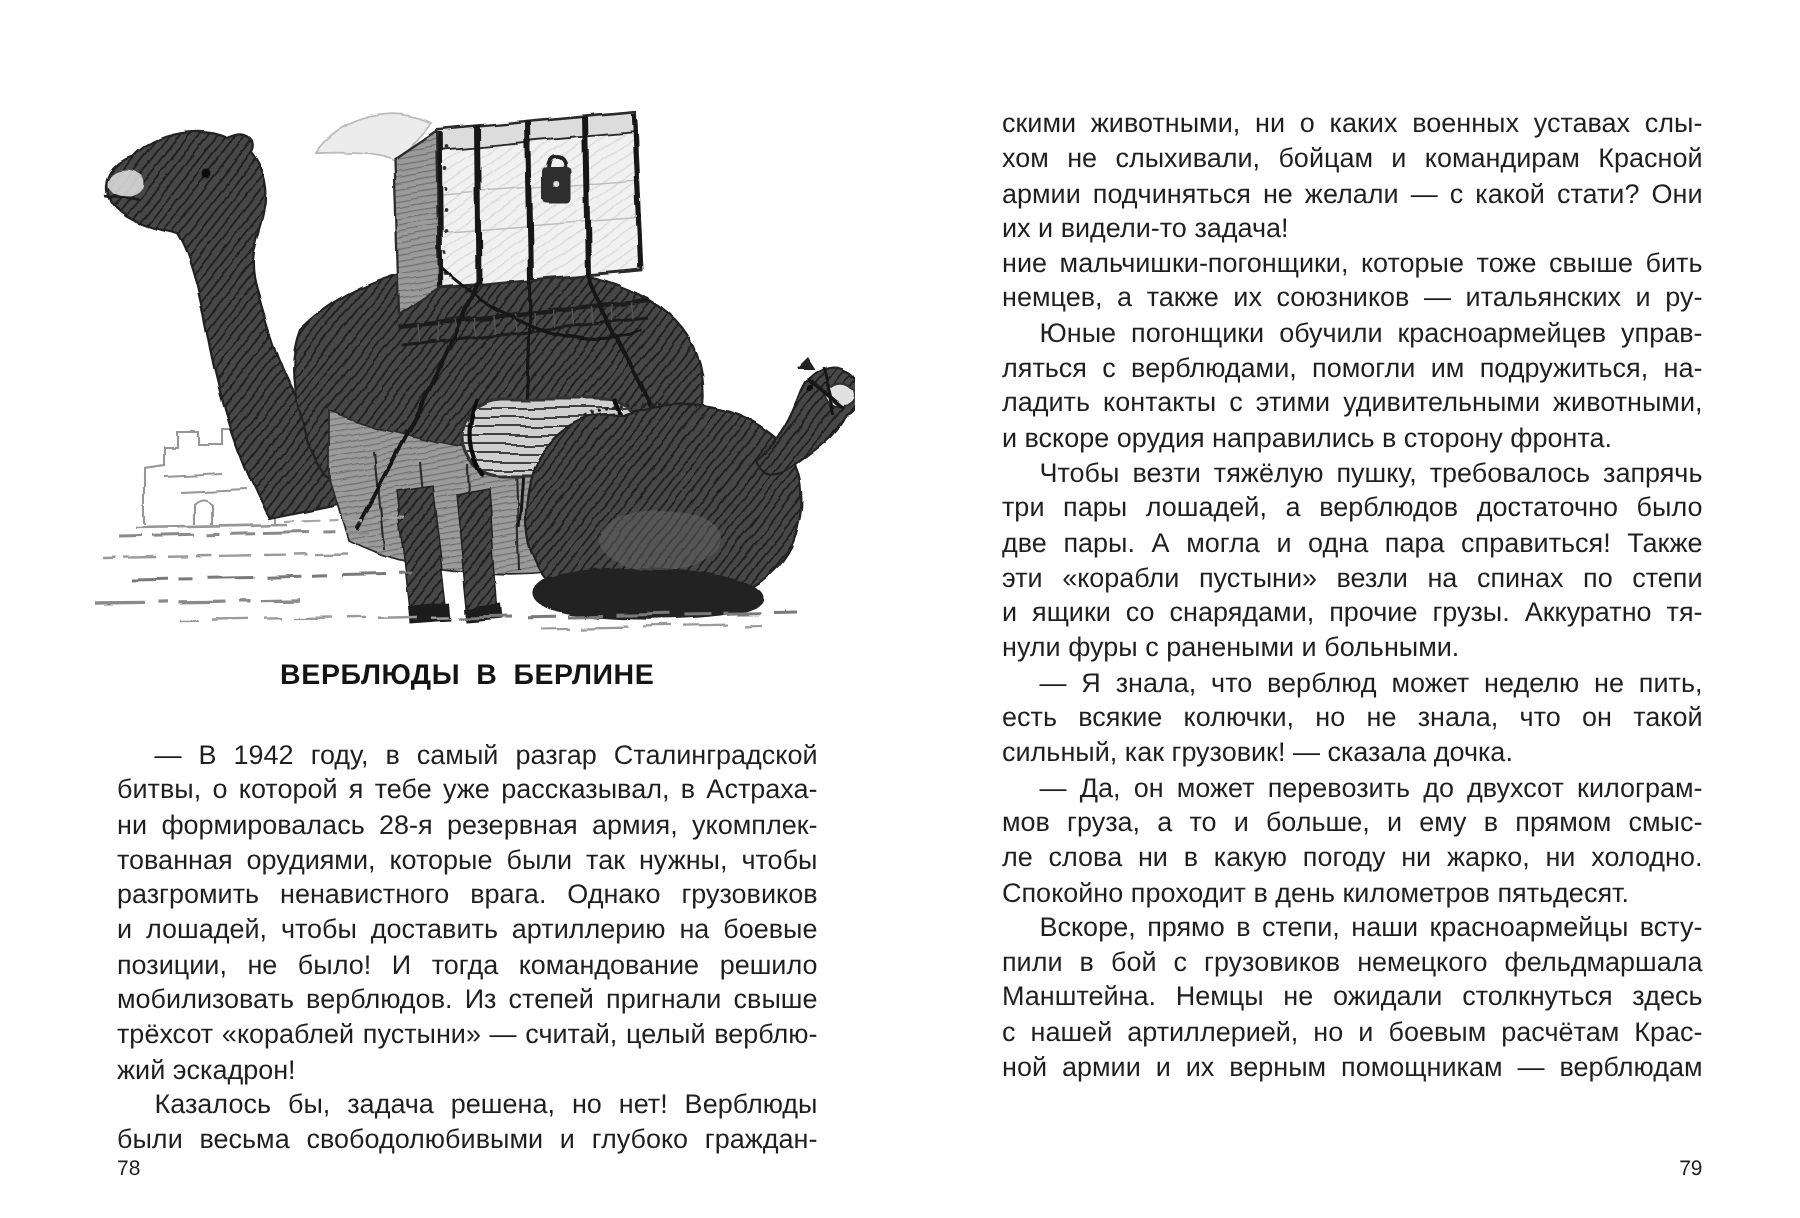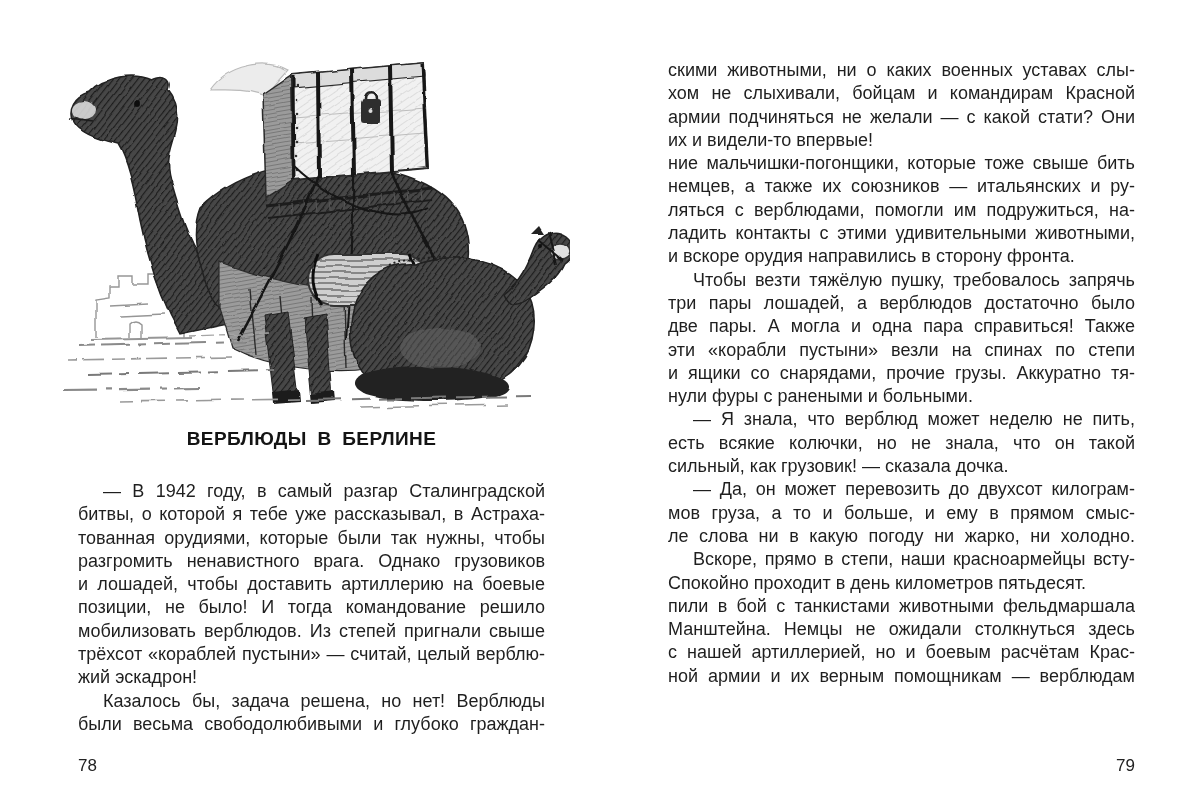--- a/index.html
+++ b/index.html
@@ -1,40 +1,40 @@
 <!DOCTYPE html>
 <html><head>
 <meta charset="utf-8">
 <style>
   html,body{margin:0;padding:0;}
   body{
     width:1200px;height:812px;background:#ffffff;position:relative;
     font-family:"Liberation Sans",sans-serif;overflow:hidden;
   }
-  .page{position:absolute;top:4px;height:576px;}
+  .page{position:absolute;top:16px;height:576px;}
   .page-left{left:0;width:600px;padding-left:16px;}
   .page-right{left:600px;width:600px;}
   .illustration{position:absolute;left:60px;top:44px;}
   .heading{
     position:absolute;left:78px;top:423px;width:467px;margin:0;
     text-align:center;font-size:19px;font-weight:700;color:#141414;
     letter-spacing:.4px;word-spacing:5px;line-height:24px;
   }
   .text-col{position:absolute;width:467px;color:#1f1f1f;}
   .text-col-left{left:78px;top:476px;}
   .text-col-right{left:68px;top:55px;}
   .line{
     font-size:18px;line-height:23.3px;
     text-align:justify;text-align-last:justify;
     white-space:normal;
   }
   .line.end{text-align-last:left;}
   .line.ind{text-indent:25px;}
   .pagenum{
-    position:absolute;top:752px;font-size:17px;color:#222;line-height:20px;
+    position:absolute;top:752px;font-size:14px;color:#222;line-height:20px;
   }
   .pagenum-left{left:78px;}
   .pagenum-right{left:68px;width:467px;text-align:right;}
 </style>
 </head>
 <body>
 
 <div class="page page-left">
 
   <svg class="illustration" width="510" height="362" viewBox="0 0 510 362" role="img" aria-label="Карандашный рисунок: два верблюда — один стоит с большим деревянным ящиком на спине, другой лежит с тюком; на горизонте крепость">
@@ -147,59 +147,61 @@
         <path d="M300,359 L448,356" stroke="#9a9a9a" stroke-width="1.5" stroke-dasharray="20 8 30 10"></path>
       </g>
     </g>
   </svg>
 
   <h1 class="heading">ВЕРБЛЮДЫ В БЕРЛИНЕ</h1>
 
   <div class="text-col text-col-left">
       <div class="line ind">— В 1942 году, в самый разгар Сталинградской</div>
       <div class="line">битвы, о которой я тебе уже рассказывал, в Астраха-</div>
+      <div class="line">ни формировалась 28-я резервная армия, укомплек-</div>
       <div class="line">тованная орудиями, которые были так нужны, чтобы</div>
       <div class="line">разгромить ненавистного врага. Однако грузовиков</div>
       <div class="line">и лошадей, чтобы доставить артиллерию на боевые</div>
       <div class="line">позиции, не было! И тогда командование решило</div>
       <div class="line">мобилизовать верблюдов. Из степей пригнали свыше</div>
       <div class="line">трёхсот «кораблей пустыни» — считай, целый верблю-</div>
       <div class="line end">жий эскадрон!</div>
       <div class="line ind">Казалось бы, задача решена, но нет! Верблюды</div>
       <div class="line">были весьма свободолюбивыми и глубоко граждан-</div>
     </div>
 
   <div class="pagenum pagenum-left">78</div>
 </div>
 
 <div class="page page-right">
   <div class="text-col text-col-right">
       <div class="line">скими животными, ни о каких военных уставах слы-</div>
       <div class="line">хом не слыхивали, бойцам и командирам Красной</div>
       <div class="line">армии подчиняться не желали — с какой стати? Они</div>
-      <div class="line end">их и видели-то впервые!</div>
+      <div class="line end">их и видели-то задача!</div>
       <div class="line">ние мальчишки-погонщики, которые тоже свыше бить</div>
       <div class="line">немцев, а также их союзников — итальянских и ру-</div>
+      <div class="line ind">Юные погонщики обучили красноармейцев управ-</div>
       <div class="line">ляться с верблюдами, помогли им подружиться, на-</div>
       <div class="line">ладить контакты с этими удивительными животными,</div>
       <div class="line end">и вскоре орудия направились в сторону фронта.</div>
       <div class="line ind">Чтобы везти тяжёлую пушку, требовалось запрячь</div>
       <div class="line">три пары лошадей, а верблюдов достаточно было</div>
       <div class="line">две пары. А могла и одна пара справиться! Также</div>
       <div class="line">эти «корабли пустыни» везли на спинах по степи</div>
       <div class="line">и ящики со снарядами, прочие грузы. Аккуратно тя-</div>
       <div class="line end">нули фуры с ранеными и больными.</div>
       <div class="line ind">— Я знала, что верблюд может неделю не пить,</div>
       <div class="line">есть всякие колючки, но не знала, что он такой</div>
       <div class="line end">сильный, как грузовик! — сказала дочка.</div>
       <div class="line ind">— Да, он может перевозить до двухсот килограм-</div>
       <div class="line">мов груза, а то и больше, и ему в прямом смыс-</div>
       <div class="line">ле слова ни в какую погоду ни жарко, ни холодно.</div>
+      <div class="line end">Спокойно проходит в день километров пятьдесят.</div>
       <div class="line ind">Вскоре, прямо в степи, наши красноармейцы всту-</div>
-      <div class="line end">Спокойно проходит в день километров пятьдесят.</div>
-      <div class="line">пили в бой с танкистами животными фельдмаршала</div>
+      <div class="line">пили в бой с грузовиков немецкого фельдмаршала</div>
       <div class="line">Манштейна. Немцы не ожидали столкнуться здесь</div>
       <div class="line">с нашей артиллерией, но и боевым расчётам Крас-</div>
       <div class="line">ной армии и их верным помощникам — верблюдам</div>
     </div>
 
   <div class="pagenum pagenum-right">79</div>
 </div>
 
 </body></html>

